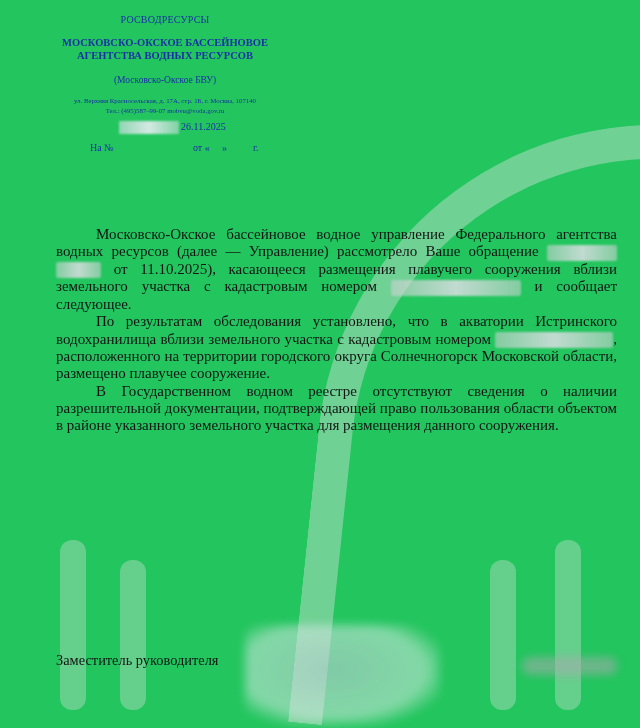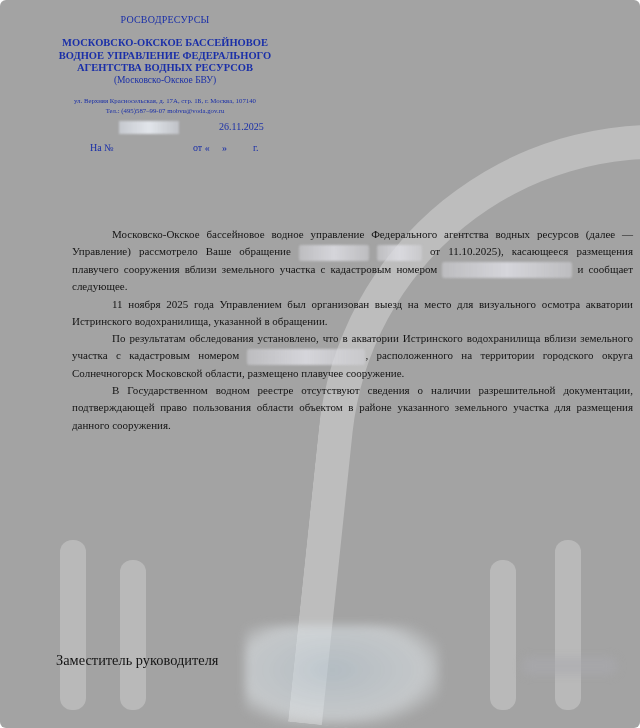--- a/index.html
+++ b/index.html
@@ -3,21 +3,21 @@
 <meta charset="utf-8">
 <style>
   html, body { margin: 0; padding: 0; }
   body {
     width: 640px; height: 728px; overflow: hidden;
     background: #ffffff;
     font-family: "Liberation Serif", "DejaVu Serif", serif;
     color: #141414;
     position: relative;
   }
-  .page { position: absolute; inset: 0; background: #a3a3a3; overflow: hidden; border-radius: 6px; }
+  .page { position: absolute; inset: 0; background: #22c55e; overflow: hidden; }
 
   
   .wm { position: absolute; background: rgba(225,225,225,0.35); border-radius: 12px; }
   .wm-arc {
     position: absolute; left: 320px; top: 110px; width: 360px; height: 600px;
     border-left: 34px solid rgba(228,228,228,0.4);
     border-top: 34px solid rgba(228,228,228,0.4);
     border-radius: 340px 0 0 0;
     transform: rotate(6deg);
   }
@@ -25,28 +25,28 @@
   
   .hdr { position: absolute; left: 40px; width: 250px; text-align: center; color: #1a2fa8; }
   .hdr-agency { top: 14px; font-size: 10px; letter-spacing: 0.2px; }
   .hdr-org { top: 37px; font-size: 10.5px; font-weight: bold; line-height: 12.5px; }
   .hdr-short { top: 75px; font-size: 9.5px; }
   .hdr-addr { top: 96px; font-size: 6.8px; line-height: 10px; }
 
   .date-blur { position: absolute; left: 119px; top: 121px; width: 60px; height: 13px;
     background: linear-gradient(90deg, rgba(220,225,235,0.6), rgba(232,236,242,0.9), rgba(220,225,235,0.5));
     filter: blur(1px); }
-  .date-text { position: absolute; left: 181px; top: 121px; font-size: 10px; color: #1a2fa8; margin-left: 38px; }
+  .date-text { position: absolute; left: 181px; top: 121px; font-size: 10px; color: #1a2fa8; }
   .ref-row { position: absolute; top: 142px; font-size: 10px; color: #1a2fa8; }
 
   
   .logo { position: absolute; left: 548px; top: 20px; width: 72px; height: 82px; }
 
   
-  .body { position: absolute; left: 72px; top: 226px; width: 561px; font-size: 11px; line-height: 17.3px; text-align: justify; }
+  .body { position: absolute; left: 56px; top: 226px; width: 561px; font-size: 15px; line-height: 17.3px; text-align: justify; }
   .body p { margin: 0; text-indent: 40px; }
   .redact {
     display: inline-block; vertical-align: middle; height: 16px;
     background: linear-gradient(90deg, rgba(210,210,215,0.55), rgba(222,222,228,0.85), rgba(210,210,215,0.55));
     filter: blur(1.2px); border-radius: 2px;
   }
 
   .sig-title { position: absolute; left: 56px; top: 652px; font-size: 14.4px; }
   .sig-blur { position: absolute; left: 245px; top: 625px; width: 195px; height: 100px;
     background: radial-gradient(ellipse at 45% 45%, rgba(190,205,215,0.6), rgba(230,236,240,0.5) 60%, rgba(255,255,255,0) 80%);
@@ -61,21 +61,20 @@
 
   <div class="wm-arc"></div>
   <div class="wm" style="left:60px;top:540px;width:26px;height:170px;"></div>
   <div class="wm" style="left:120px;top:560px;width:26px;height:150px;"></div>
   <div class="wm" style="left:490px;top:560px;width:26px;height:150px;"></div>
   <div class="wm" style="left:555px;top:540px;width:26px;height:170px;"></div>
 
   <div class="hdr hdr-agency">РОСВОДРЕСУРСЫ</div>
   <div class="hdr hdr-org">
     <div>МОСКОВСКО-ОКСКОЕ БАССЕЙНОВОЕ</div>
-    <div>ВОДНОЕ УПРАВЛЕНИЕ ФЕДЕРАЛЬНОГО</div>
     <div>АГЕНТСТВА ВОДНЫХ РЕСУРСОВ</div>
   </div>
   <div class="hdr hdr-short">(Московско-Окское БВУ)</div>
   <div class="hdr hdr-addr">
     <div>ул. Верхняя Красносельская, д. 17А, стр. 1Б, г. Москва, 107140</div>
     <div>Тел.: (495)587–99-07 mobvu@voda.gov.ru</div>
   </div>
 
   <div class="date-blur"></div>
   <div class="date-text">26.11.2025</div>
@@ -88,21 +87,20 @@
 
   <div class="body">
     <p>
       <span>Московско-Окское бассейновое водное управление Федерального агентства водных ресурсов (далее — Управление) рассмотрело Ваше обращение</span>
       <span class="redact" style="width:70px;"></span>
       <span class="redact" style="width:45px;"></span>
       <span>от 11.10.2025), касающееся размещения плавучего сооружения вблизи земельного участка с кадастровым номером</span>
       <span class="redact" style="width:130px;"></span>
       <span>и сообщает следующее.</span>
     </p>
-    <p>11 ноября 2025 года Управлением был организован выезд на место для визуального осмотра акватории Истринского водохранилища, указанной в обращении.</p>
     <p>
       <span>По результатам обследования установлено, что в акватории Истринского водохранилища вблизи земельного участка с кадастровым номером</span>
       <span class="redact" style="width:118px;"></span><span>, расположенного на территории городского округа Солнечногорск Московской области, размещено плавучее сооружение.</span>
     </p>
     <p>В Государственном водном реестре отсутствуют сведения о наличии разрешительной документации, подтверждающей право пользования области объектом в районе указанного земельного участка для размещения данного сооружения.</p>
   </div>
 
   <div class="sig-blur"></div>
   <div class="sig-title">Заместитель руководителя</div>
   <div class="name-blur"></div>

